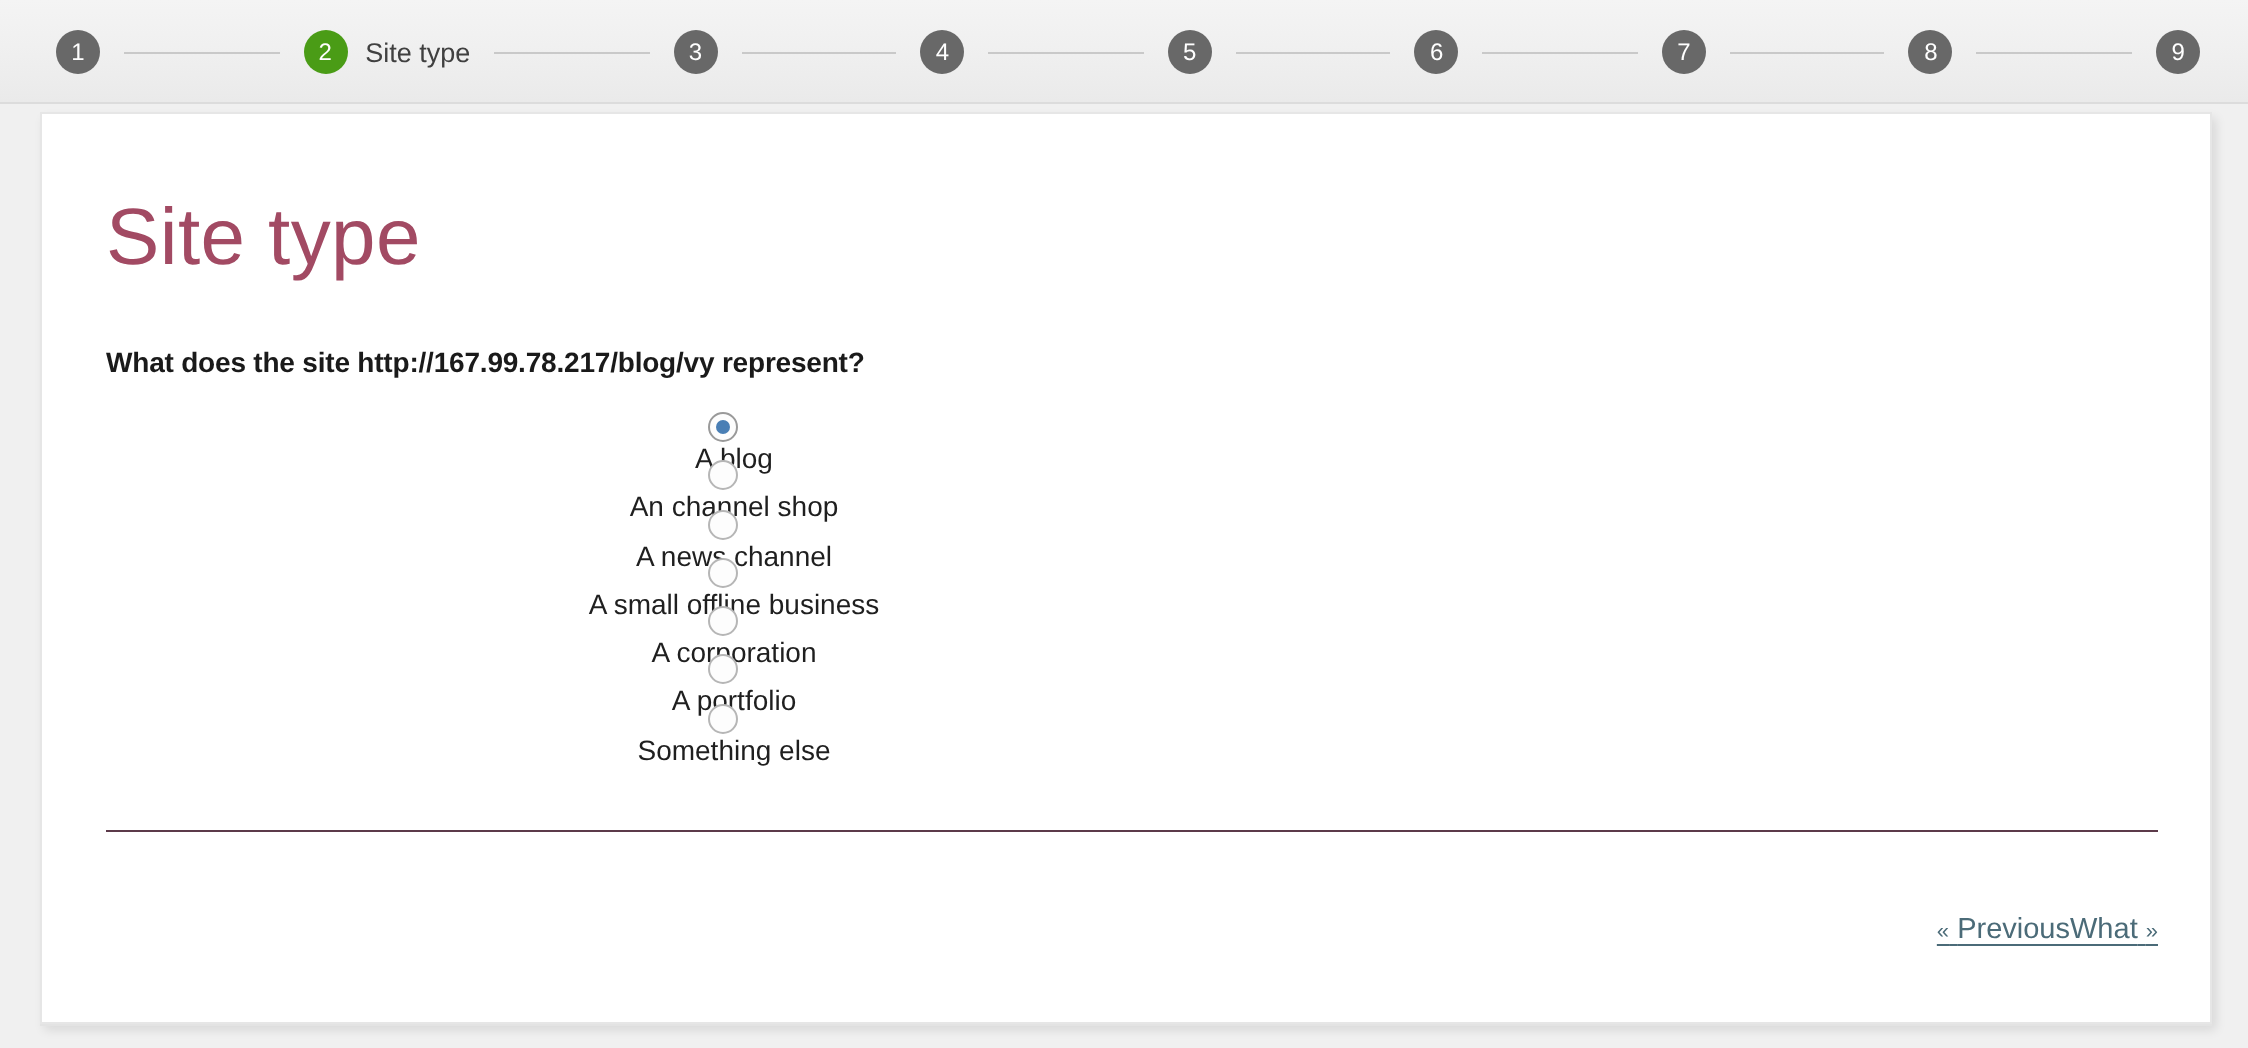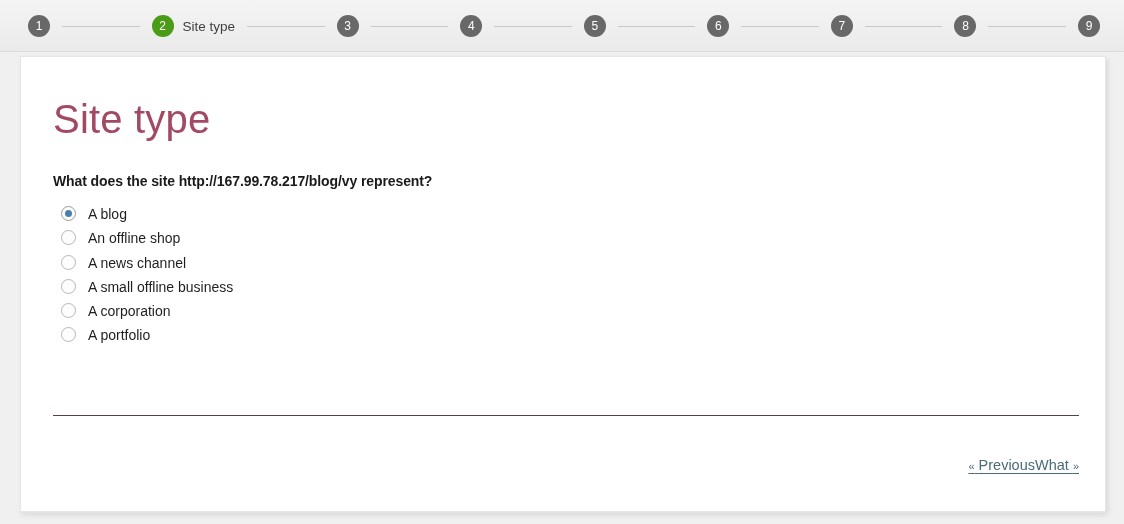--- a/index.html
+++ b/index.html
@@ -106,22 +106,23 @@
 
   
   #options {
     position: absolute;
     left: 40px;
     top: 149px;
     width: 600px;
   }
   .option {
     display: flex;
-    align-items: flex-start;
+    align-items: center;
     height: 24.3px;
+    flex-direction: column;
   }
   .radio {
     width: 15px;
     height: 15px;
     border-radius: 50%;
     border: 1px solid #b6b6b6;
     background: #fdfdfd;
     box-sizing: border-box;
     flex: 0 0 auto;
     position: relative;
@@ -241,21 +242,21 @@
 
   <div id="options">
 
     <label class="option selected">
       <span class="radio"></span>
       <span class="option-label">A blog</span>
     </label>
 
     <label class="option">
       <span class="radio"></span>
-      <span class="option-label">An offline shop</span>
+      <span class="option-label">An channel shop</span>
     </label>
 
     <label class="option">
       <span class="radio"></span>
       <span class="option-label">A news channel</span>
     </label>
 
     <label class="option">
       <span class="radio"></span>
       <span class="option-label">A small offline business</span>
@@ -264,20 +265,24 @@
     <label class="option">
       <span class="radio"></span>
       <span class="option-label">A corporation</span>
     </label>
 
     <label class="option">
       <span class="radio"></span>
       <span class="option-label">A portfolio</span>
     </label>
 
+    <label class="option">
+      <span class="radio"></span>
+      <span class="option-label">Something else</span>
+    </label>
 
   </div>
 
   <div id="divider"></div>
 
   <div id="footer-nav">
     <a class="navlink">
       <span class="chev">«</span>
       <span>Previous</span>
     </a>

